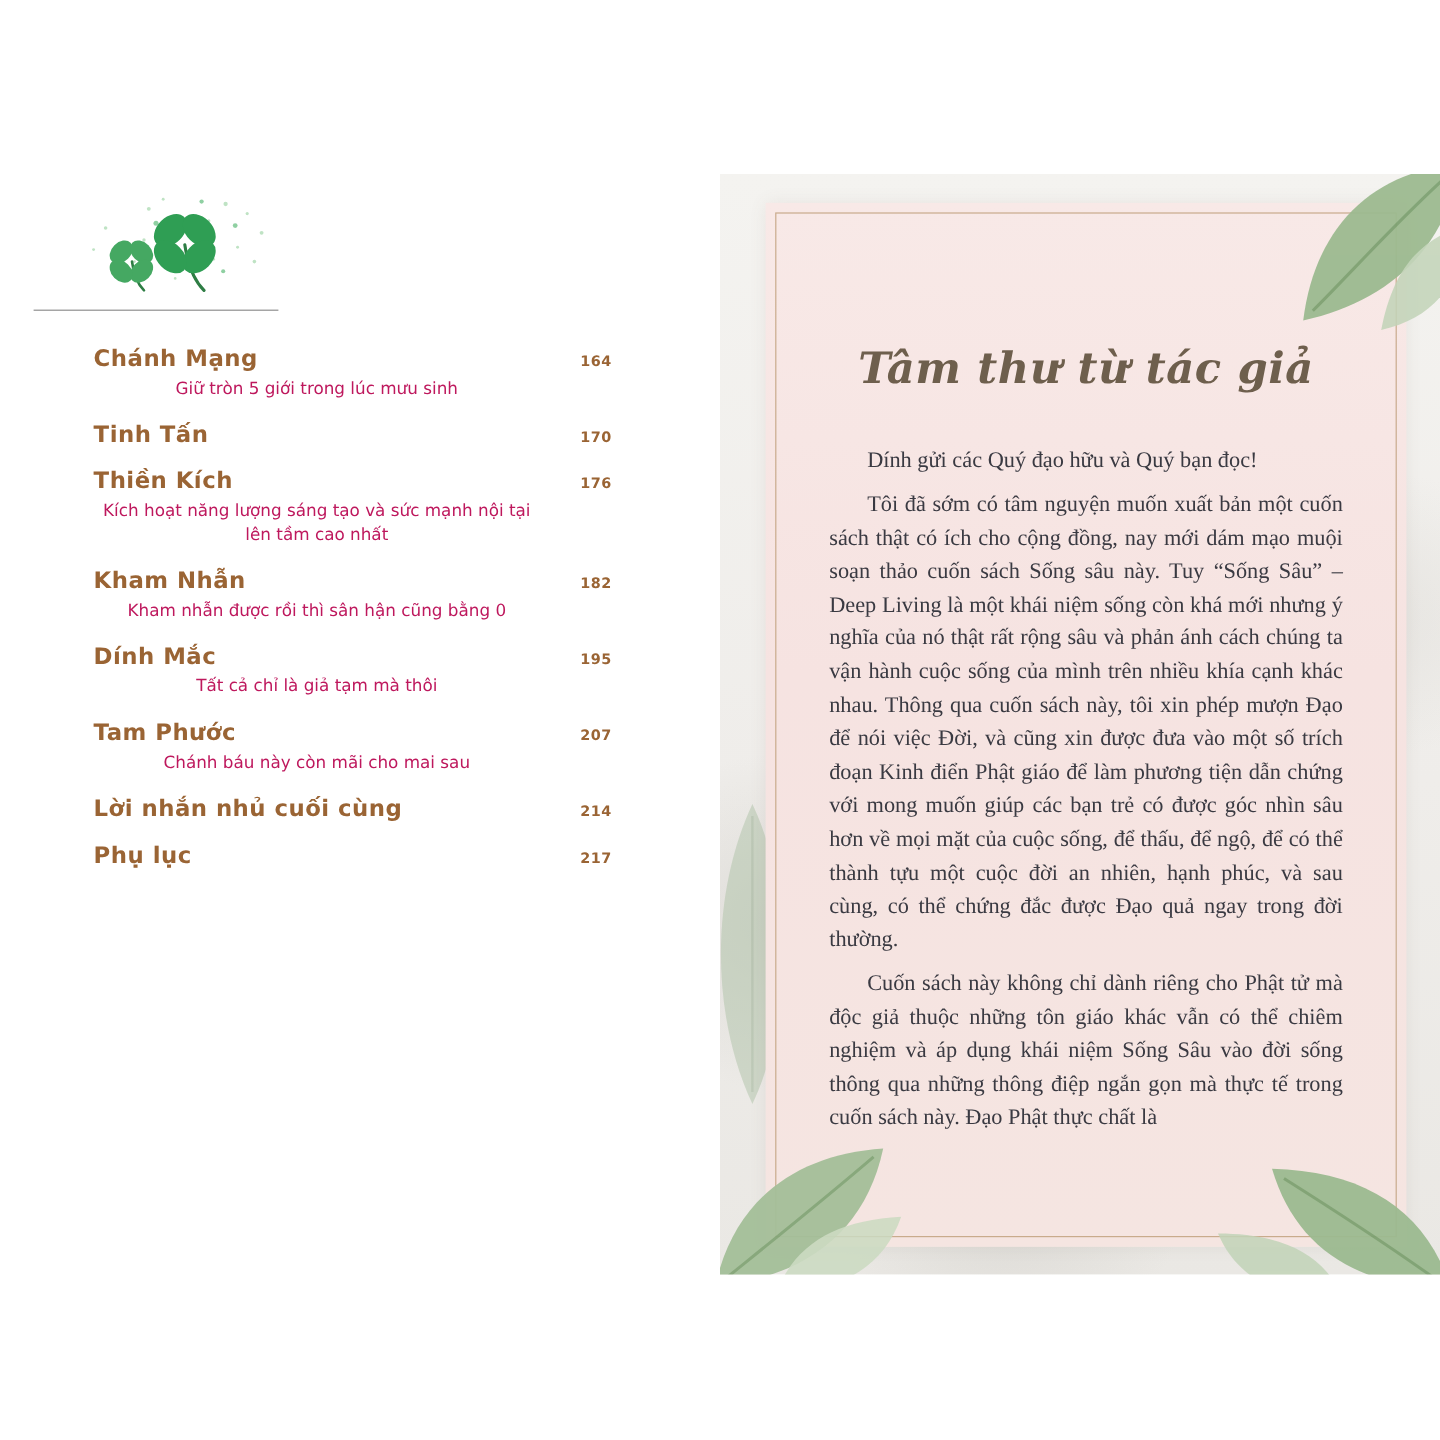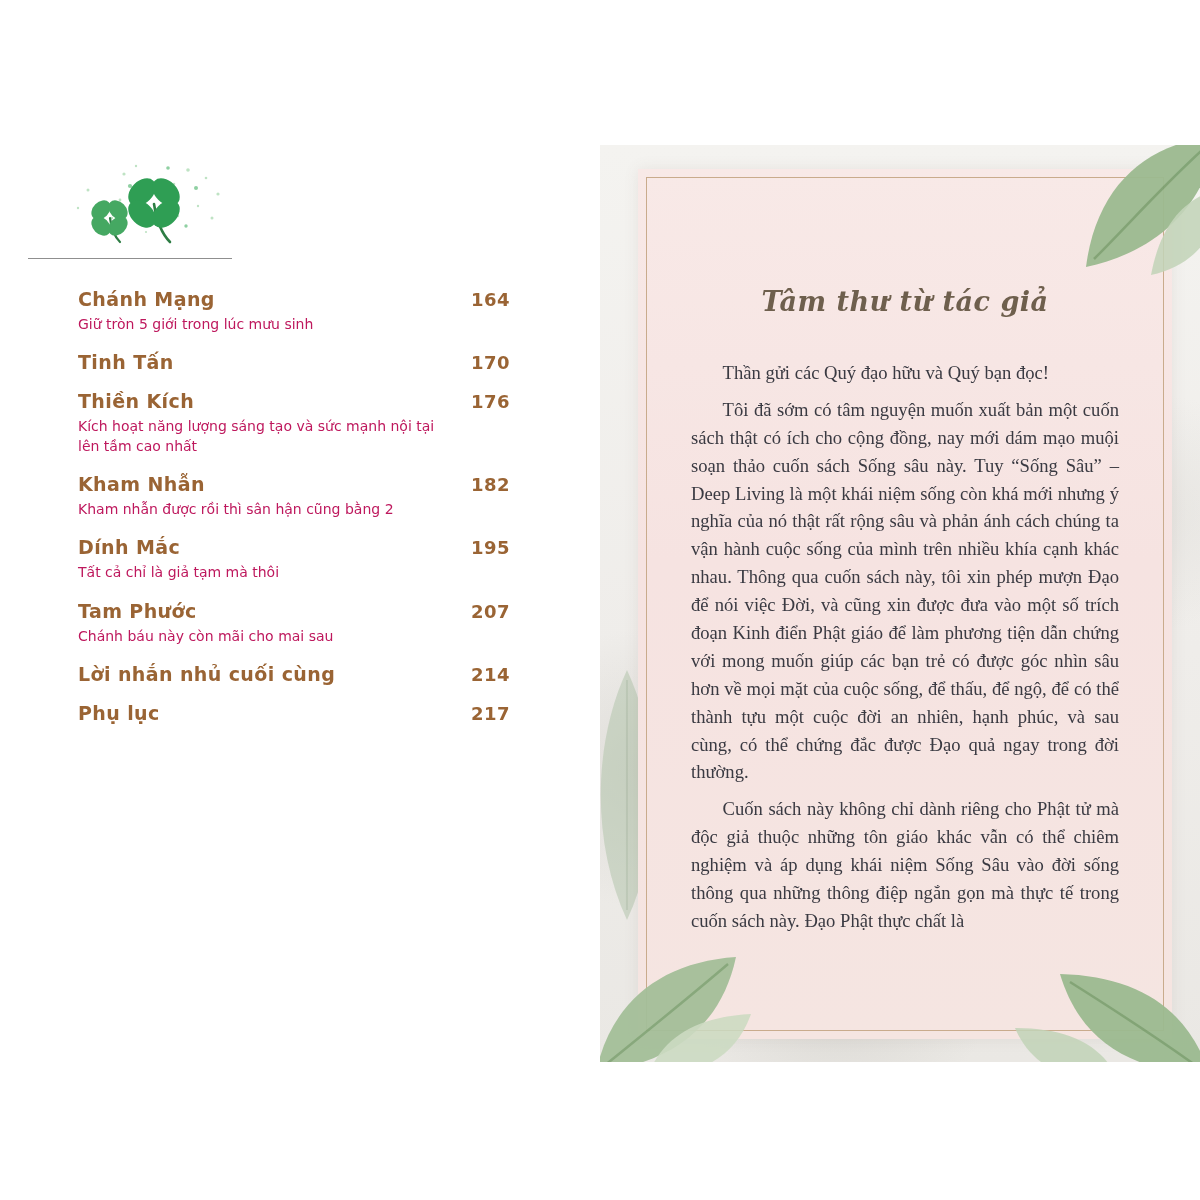--- a/index.html
+++ b/index.html
@@ -3,31 +3,31 @@
 <meta charset="utf-8">
 <style>
   html,body{margin:0;padding:0;}
   body{
     width:1200px;height:1200px;background:#ffffff;overflow:hidden;position:relative;
     font-family:"DejaVu Sans","Liberation Sans",sans-serif;
   }
   .spread{position:absolute;inset:0;}
 
   
-  .left-page{position:absolute;left:0;top:0;width:560px;height:1200px;background:#ffffff;}
+  .left-page{position:absolute;left:0;top:0;width:560px;height:1200px;background:#ffffff;text-align:center;}
   .ornament{position:absolute;left:28px;top:160px;width:204px;}
   .ornament .rule{border-bottom:1.5px solid #8f8f8f;margin-top:2px;}
   .toc{position:absolute;left:78px;top:288px;width:432px;}
   .toc-entry{margin-bottom:17px;}
   .toc-line{display:flex;justify-content:space-between;align-items:baseline;}
   .toc-title{
     color:#9a6434;font-weight:bold;font-size:19px;letter-spacing:.4px;
     font-family:"DejaVu Sans","Liberation Sans",sans-serif;
   }
-  .toc-page{color:#9a6434;font-weight:bold;font-size:18px;letter-spacing:.5px;}
+  .toc-page{color:#9a6434;font-weight:bold;font-size:12px;letter-spacing:.5px;}
   .toc-sub{
     margin-top:5px;max-width:372px;color:#be185d;font-size:14px;line-height:1.38;
     font-family:"DejaVu Sans","Liberation Sans",sans-serif;
   }
 
   
   .right-page{
     position:absolute;left:600px;top:145px;width:600px;height:917px;overflow:hidden;
     background:
       radial-gradient(ellipse 300px 220px at 12% 68%, rgba(198,196,190,.40), transparent 65%),
@@ -45,21 +45,21 @@
     background:linear-gradient(180deg,#f8e9e7 0%,#f6e3e1 45%,#f5e5e1 100%);
     box-shadow:0 0 14px rgba(120,100,90,.10);
   }
   .letter-frame{
     position:absolute;inset:8px;border:1px solid #c9ab8c;
     display:flex;flex-direction:column;
   }
   .letter-title{
     margin:108px 0 42px 0;text-align:center;
     font-family:"DejaVu Serif","Liberation Serif",serif;font-style:italic;font-weight:bold;
-    font-size:27px;color:#6e5f4d;letter-spacing:.5px;
+    font-size:36px;color:#6e5f4d;letter-spacing:.5px;
   }
   .letter-body{padding:0 44px;}
   .para{
     margin:0 0 9px 0;text-align:justify;text-indent:1.7em;
     font-family:"Liberation Serif","DejaVu Serif",serif;
     font-size:18.6px;line-height:1.5;color:#3a3a42;
   }
 </style>
 </head>
 <body>
@@ -136,21 +136,21 @@
             <span class="toc-title">Thiền Kích</span>
             <span class="toc-page">176</span>
           </div>
           <div class="toc-sub">Kích hoạt năng lượng sáng tạo và sức mạnh nội tại lên tầm cao nhất</div>
         </div>
         <div class="toc-entry">
           <div class="toc-line">
             <span class="toc-title">Kham Nhẫn</span>
             <span class="toc-page">182</span>
           </div>
-          <div class="toc-sub">Kham nhẫn được rồi thì sân hận cũng bằng 2</div>
+          <div class="toc-sub">Kham nhẫn được rồi thì sân hận cũng bằng 0</div>
         </div>
         <div class="toc-entry">
           <div class="toc-line">
             <span class="toc-title">Dính Mắc</span>
             <span class="toc-page">195</span>
           </div>
           <div class="toc-sub">Tất cả chỉ là giả tạm mà thôi</div>
         </div>
         <div class="toc-entry">
           <div class="toc-line">
@@ -180,21 +180,21 @@
       <path d="M45 5 C 80 80, 80 180, 45 255 C 10 180, 10 80, 45 5 Z" fill="#a9bfa2"></path>
       <path d="M45 15 L 45 245" stroke="#8aa583" stroke-width="2" fill="none"></path>
     </svg>
 
     <div class="paper-fragment"></div>
 
     <div class="letter-panel">
       <div class="letter-frame">
         <div class="letter-title">Tâm thư từ tác giả</div>
         <div class="letter-body" id="letter-body">
-            <p class="para">Thần gửi các Quý đạo hữu và Quý bạn đọc!</p>
+            <p class="para">Dính gửi các Quý đạo hữu và Quý bạn đọc!</p>
             <p class="para">Tôi đã sớm có tâm nguyện muốn xuất bản một cuốn sách thật có ích cho cộng đồng, nay mới dám mạo muội soạn thảo cuốn sách Sống sâu này. Tuy “Sống Sâu” – Deep Living là một khái niệm sống còn khá mới nhưng ý nghĩa của nó thật rất rộng sâu và phản ánh cách chúng ta vận hành cuộc sống của mình trên nhiều khía cạnh khác nhau. Thông qua cuốn sách này, tôi xin phép mượn Đạo để nói việc Đời, và cũng xin được đưa vào một số trích đoạn Kinh điển Phật giáo để làm phương tiện dẫn chứng với mong muốn giúp các bạn trẻ có được góc nhìn sâu hơn về mọi mặt của cuộc sống, để thấu, để ngộ, để có thể thành tựu một cuộc đời an nhiên, hạnh phúc, và sau cùng, có thể chứng đắc được Đạo quả ngay trong đời thường.</p>
             <p class="para">Cuốn sách này không chỉ dành riêng cho Phật tử mà độc giả thuộc những tôn giáo khác vẫn có thể chiêm nghiệm và áp dụng khái niệm Sống Sâu vào đời sống thông qua những thông điệp ngắn gọn mà thực tế trong cuốn sách này. Đạo Phật thực chất là</p>
           </div>
       </div>
     </div>
 
     <svg class="leaf" style="right:-26px;top:-18px;z-index:3;opacity:.95" width="170" height="150" viewBox="0 0 170 150">
       <path d="M160 10 C 90 15, 40 60, 30 140 C 100 125, 150 80, 160 10 Z" fill="#9cba90"></path>
       <path d="M155 15 C 110 55, 75 95, 38 132" stroke="#7da171" stroke-width="2.5" fill="none"></path>
       <path d="M168 60 C 130 70, 105 95, 95 148 C 140 138, 162 108, 168 60 Z" fill="#c2d4b8" opacity=".9"></path>

